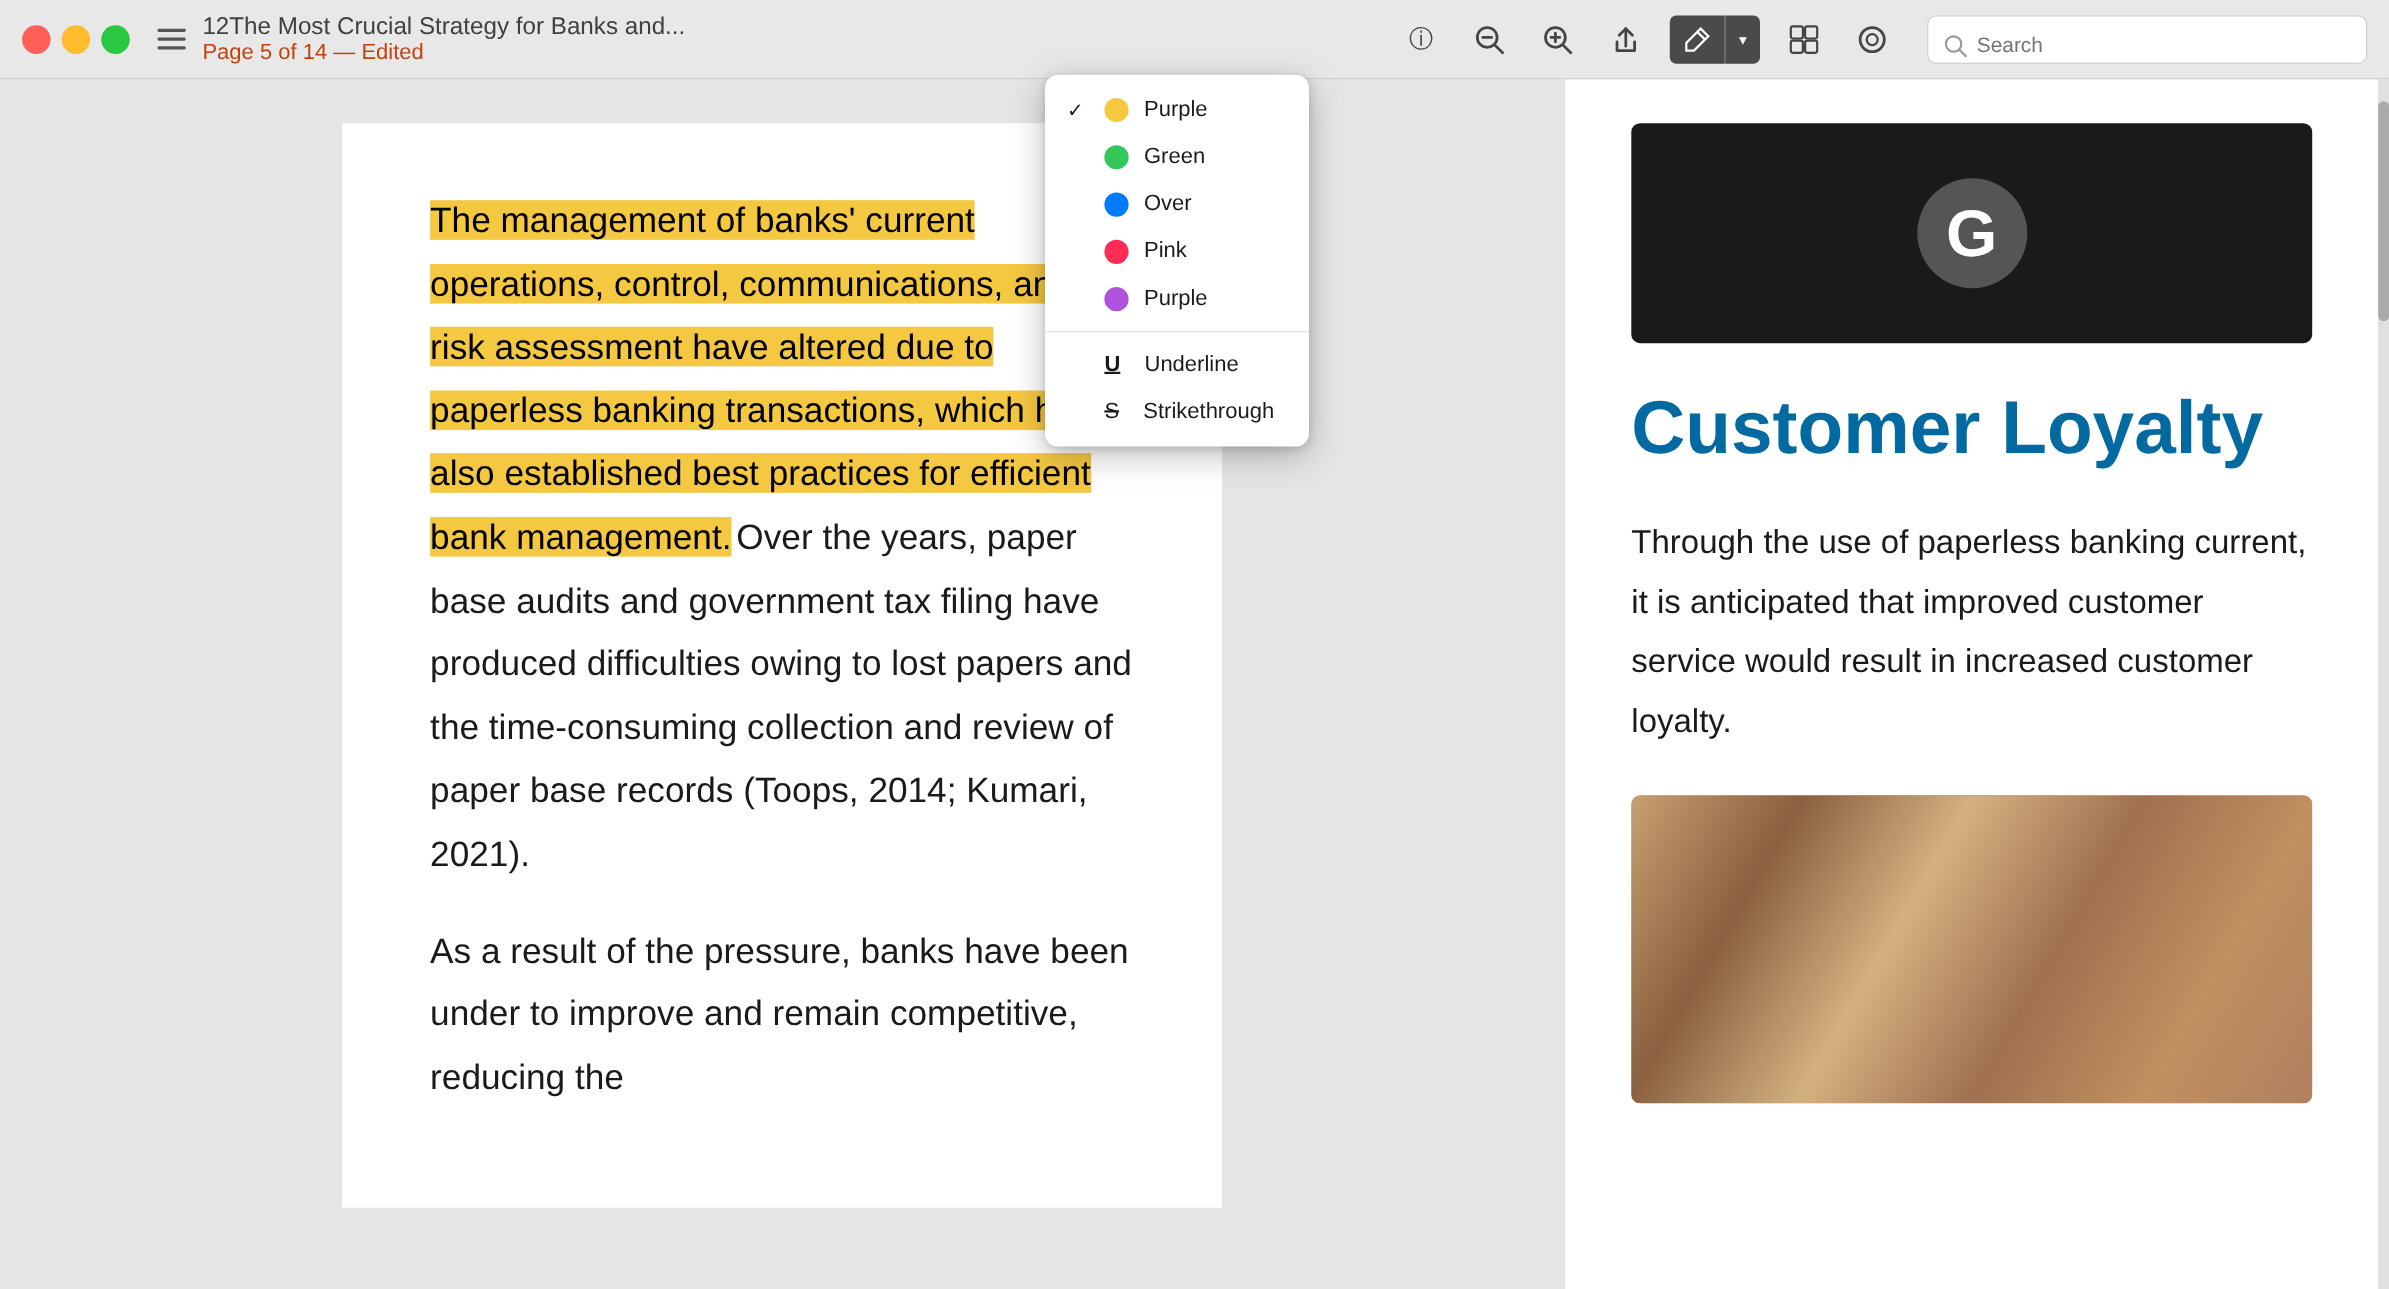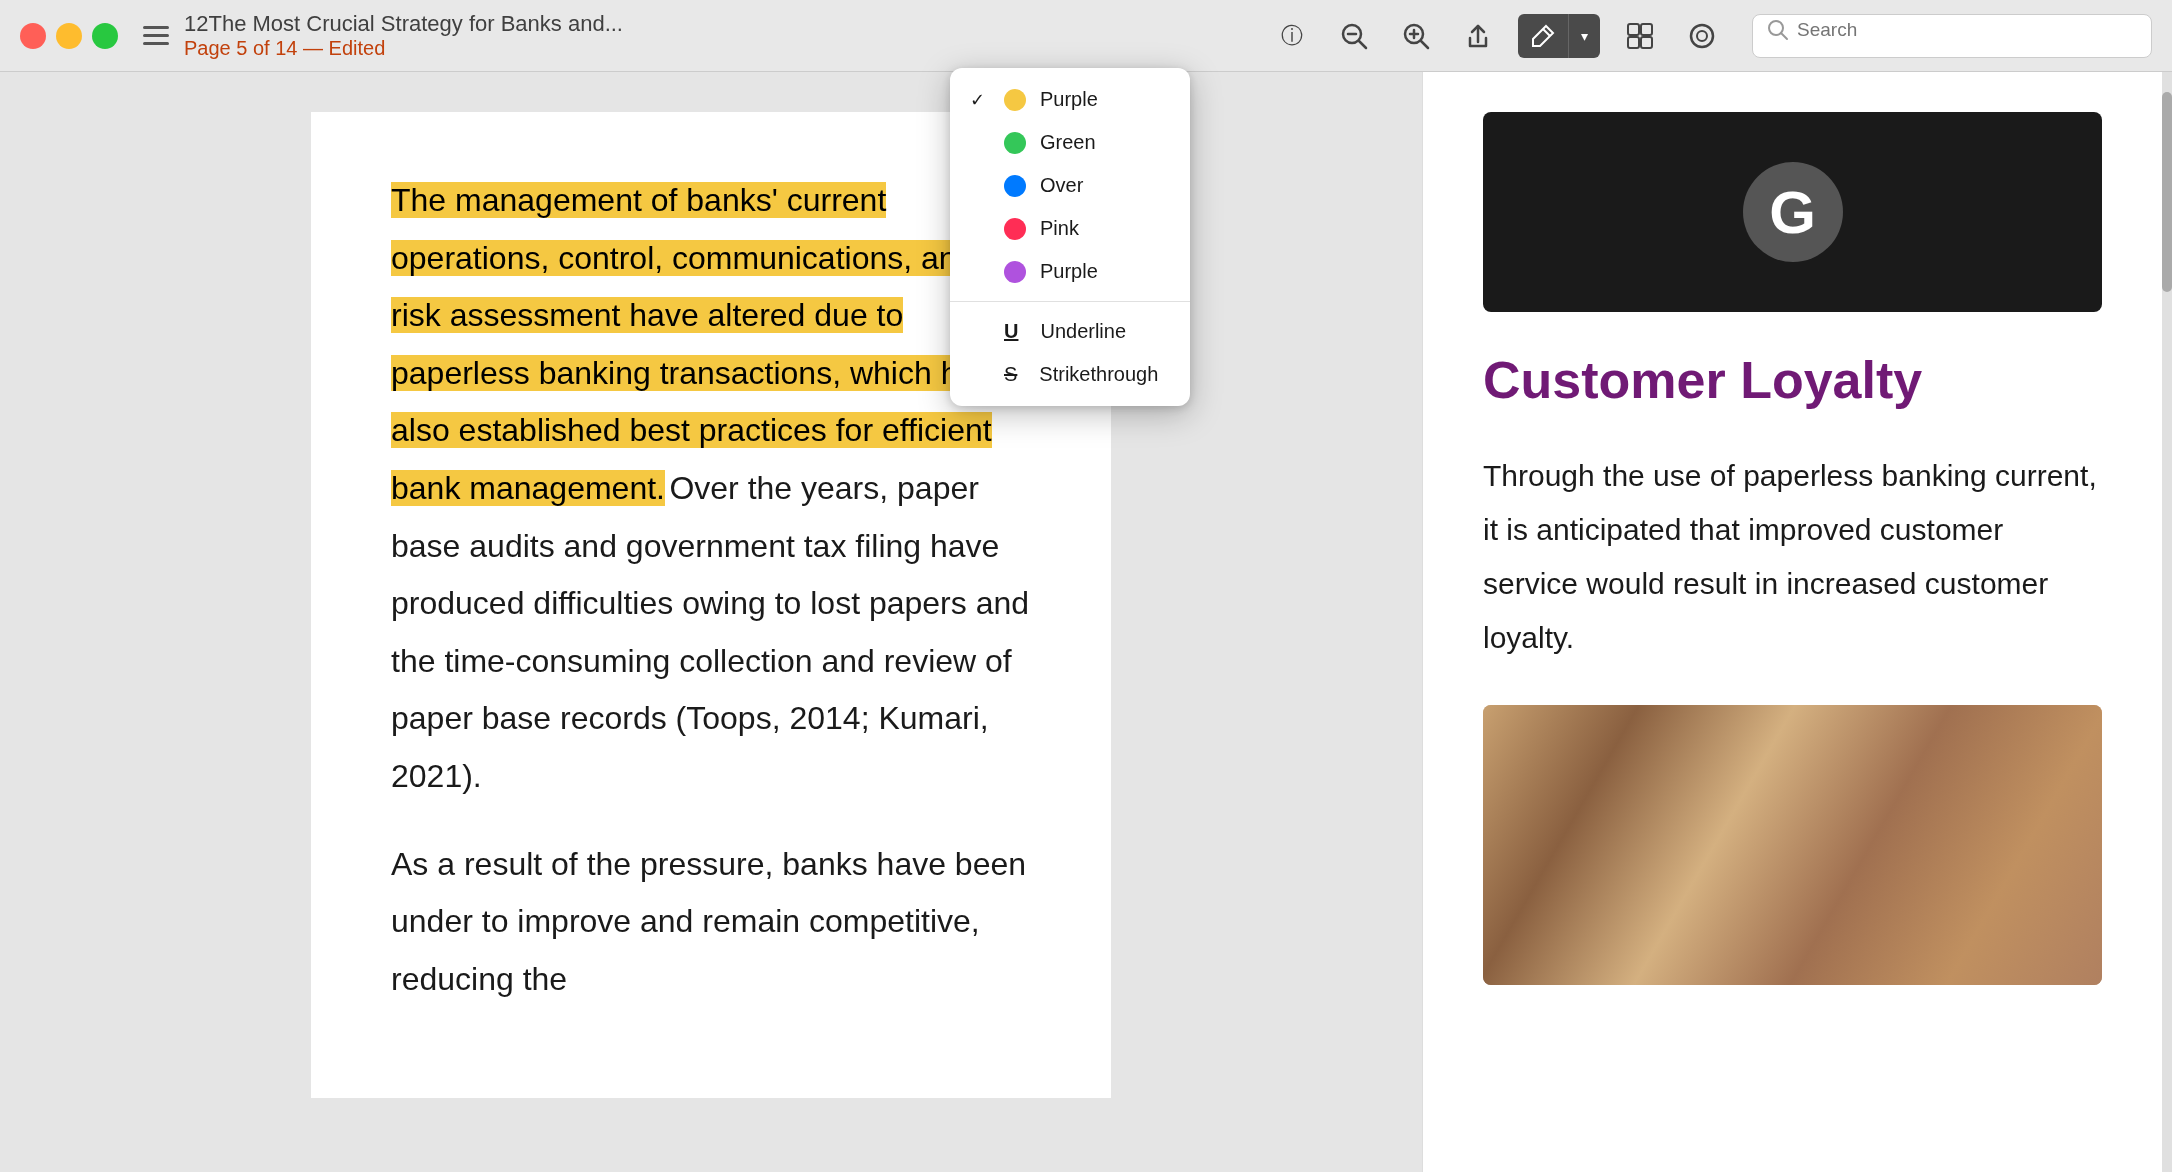--- a/index.html
+++ b/index.html
@@ -105,21 +105,21 @@
       display: flex;
       align-items: center;
       justify-content: center;
       cursor: pointer;
       font-size: 14px;
       border-left: 1px solid #666;
     }
 
     .search-bar {
       display: flex;
-      align-items: flex-start;
+      align-items: flex-end;
       background: white;
       border: 1px solid #ccc;
       border-radius: 8px;
       padding: 4px 14px;
       width: 400px;
       height: 44px;
       margin-left: 10px;
     }
     .search-bar input {
       border: none;
@@ -201,23 +201,23 @@
       background: #555;
       display: flex;
       align-items: center;
       justify-content: center;
       font-size: 60px;
       color: white;
       font-weight: bold;
     }
 
     .section-title {
-      font-size: 52px;
+      font-size: 68px;
       font-weight: 900;
-      color: #701a75;
+      color: #0369a1;
       line-height: 1.1;
       margin-bottom: 40px;
     }
 
     .section-body {
       font-size: 30px;
       line-height: 1.8;
       color: #1a1a1a;
       margin-bottom: 40px;
     }

